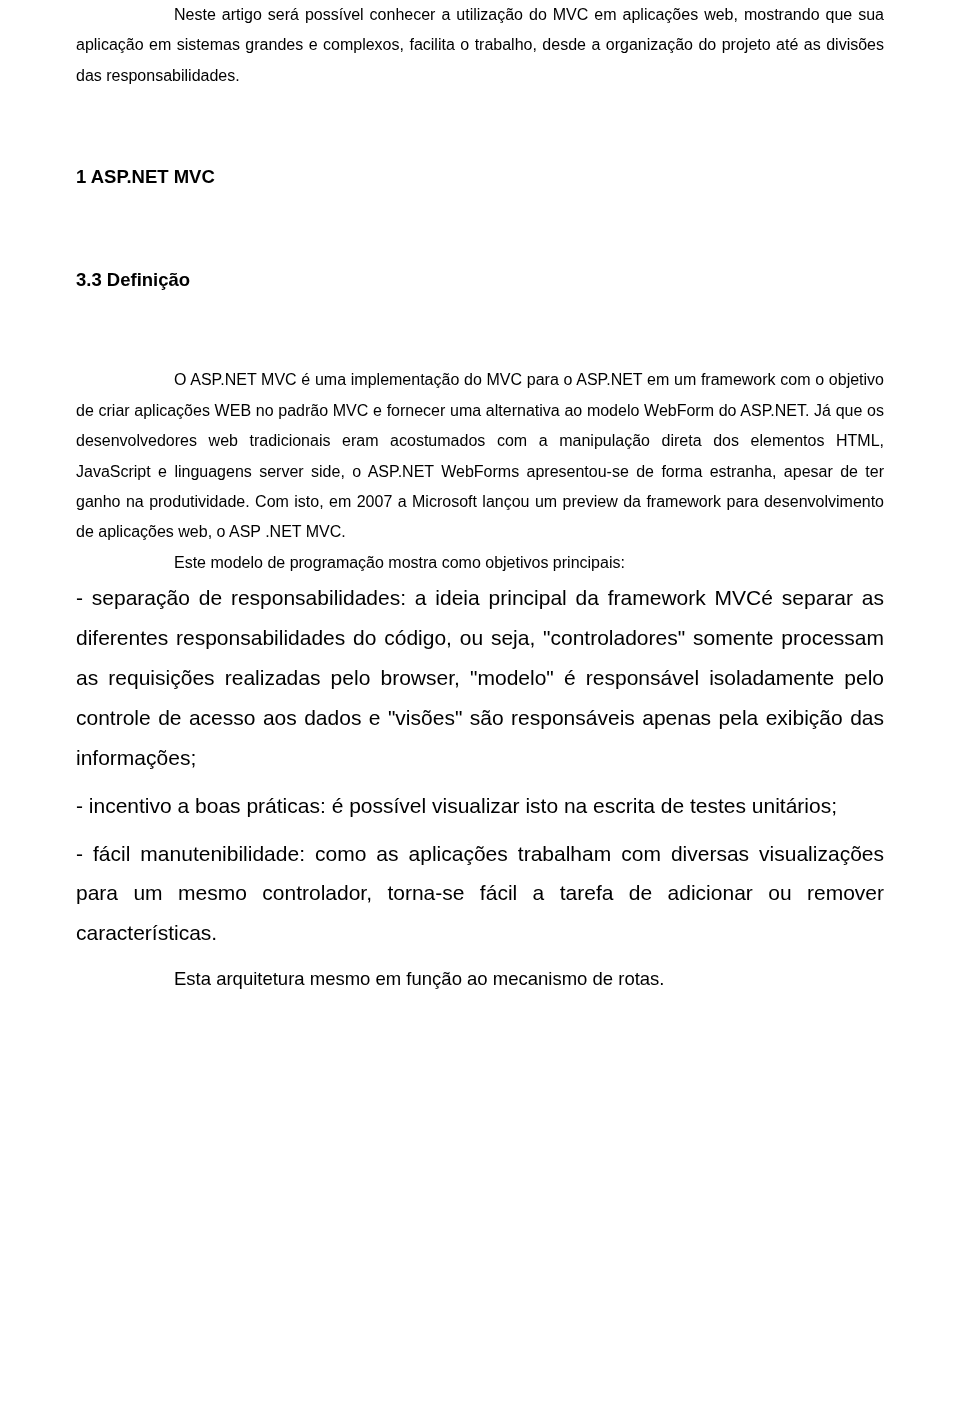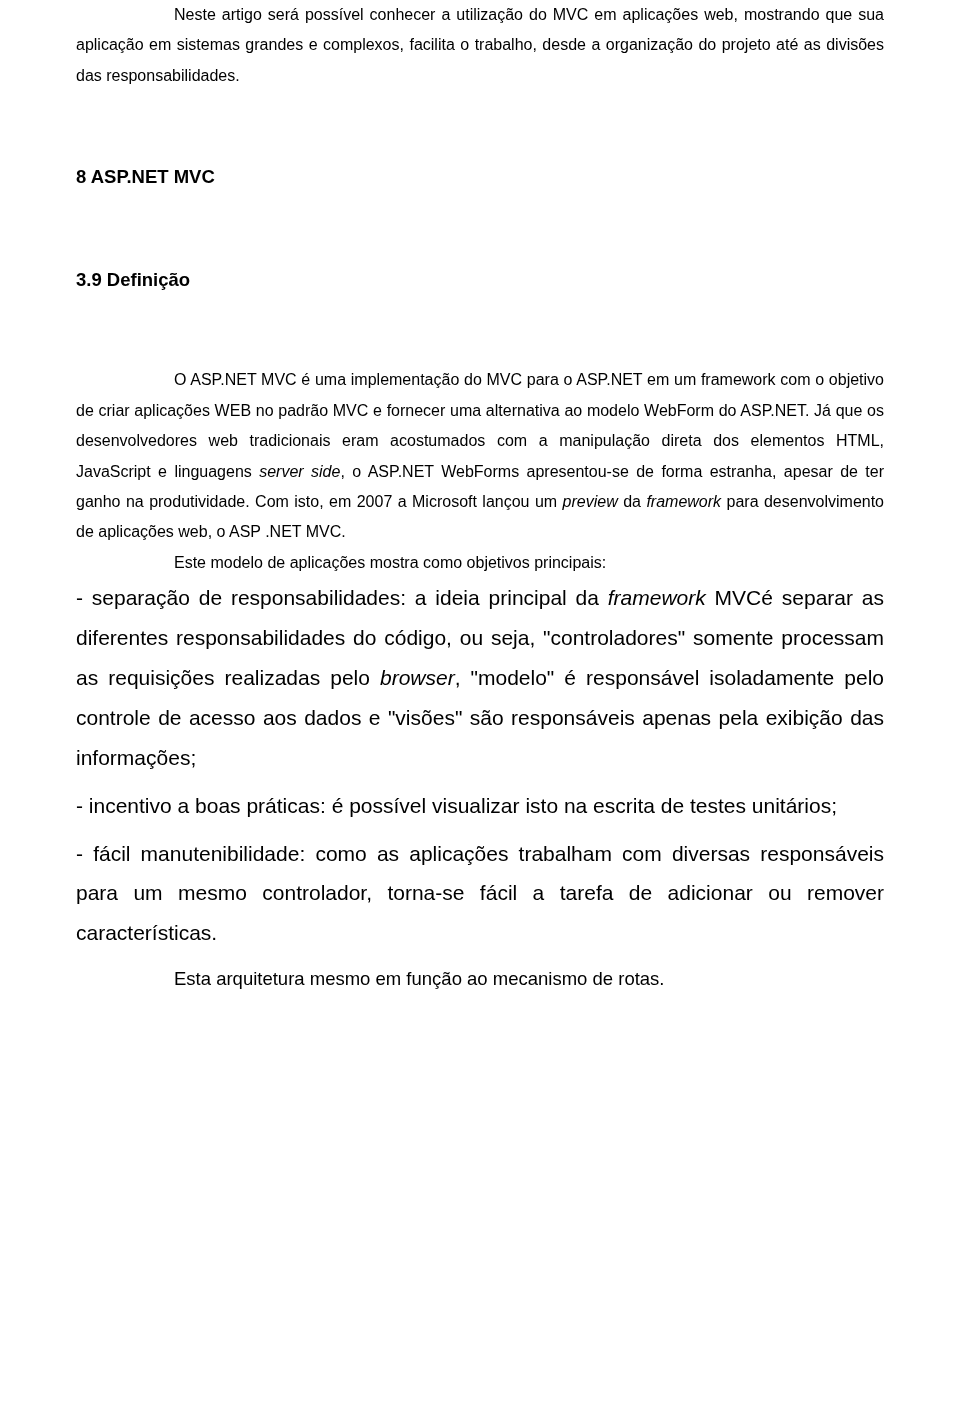--- a/index.html
+++ b/index.html
@@ -43,47 +43,46 @@
     .list-item {
       font-size: 21px;
       line-height: 1.9;
       text-align: justify;
       margin-bottom: 8px;
     }
     .list-item:last-of-type {
       margin-bottom: 0;
     }
     .italic {
-      font-style: italic;
     }
     .last-para {
       text-indent: 98px;
       font-size: 18.5px;
       line-height: 1.9;
       text-align: justify;
     }
   </style>
 </head>
 <body>
 
 <div class="paragraph para-indent">Neste artigo será possível conhecer a utilização do MVC em aplicações web, mostrando que sua aplicação em sistemas grandes e complexos, facilita o trabalho, desde a organização do projeto até as divisões das responsabilidades.</div>
 
 <div class="gap-large"></div>
 
-<div class="heading2">8 ASP.NET MVC</div>
+<div class="heading2">1 ASP.NET MVC</div>
 
 <div class="gap-medium"></div>
 
-<div class="heading3">3.9 Definição</div>
+<div class="heading3">3.3 Definição</div>
 
 <div class="gap-medium"></div>
 
 <div class="paragraph para-indent"><span>O ASP.NET MVC é uma implementação do MVC para o ASP.NET em um framework com o objetivo de criar aplicações WEB no padrão MVC e fornecer uma alternativa ao modelo WebForm do ASP.NET. Já que os desenvolvedores web tradicionais eram acostumados com a manipulação direta dos elementos HTML, JavaScript e linguagens </span><span class="italic">server side</span><span>, o ASP.NET WebForms apresentou-se de forma estranha, apesar de ter ganho na produtividade. Com isto, em 2007 a Microsoft lançou um </span><span class="italic">preview</span><span> da </span><span class="italic">framework</span><span> para desenvolvimento de aplicações web, o ASP .NET MVC.</span></div>
 
-<div class="paragraph para-indent">Este modelo de aplicações mostra como objetivos principais:</div>
+<div class="paragraph para-indent">Este modelo de programação mostra como objetivos principais:</div>
 
 <div class="list-item"><span>- separação de responsabilidades: a ideia principal da </span><span class="italic">framework</span><span> MVCé separar as diferentes responsabilidades do código, ou seja, "controladores" somente processam as requisições realizadas pelo </span><span class="italic">browser</span><span>, "modelo" é responsável isoladamente pelo controle de acesso aos dados e "visões" são responsáveis apenas pela exibição das informações;</span></div>
 
 <div class="list-item">- incentivo a boas práticas: é possível visualizar isto na escrita de testes unitários;</div>
 
-<div class="list-item">- fácil manutenibilidade: como as aplicações trabalham com diversas responsáveis para um mesmo controlador, torna-se fácil a tarefa de adicionar ou remover características.</div>
+<div class="list-item">- fácil manutenibilidade: como as aplicações trabalham com diversas visualizações para um mesmo controlador, torna-se fácil a tarefa de adicionar ou remover características.</div>
 
 <div class="last-para">Esta arquitetura mesmo em função ao mecanismo de rotas.</div>
 
 </body></html>

